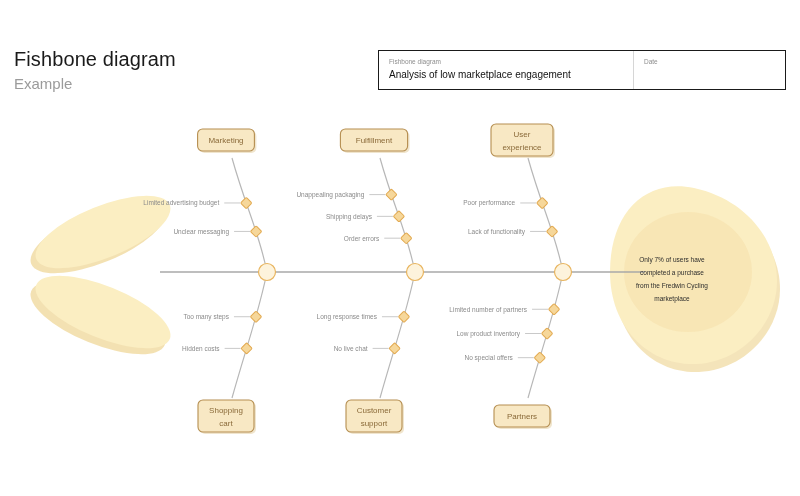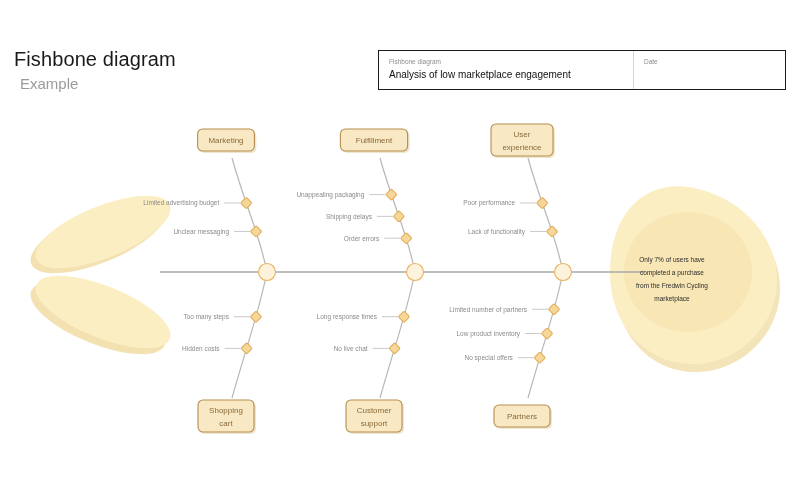--- a/index.html
+++ b/index.html
@@ -8,21 +8,21 @@
     background:#ffffff;
     font-family:"Liberation Sans", sans-serif;
     overflow:hidden;
     position:relative;
   }
   #page-title{
     position:absolute;left:14px;top:48px;
     font-size:20px;color:#1a1a1a;font-weight:400;letter-spacing:.1px;
   }
   #page-subtitle{
-    position:absolute;left:20px;top:75px;
+    position:absolute;left:14px;top:75px;
     font-size:15px;color:#9b9b9b;font-weight:400;
   }
   #infobox{
     position:absolute;left:378px;top:50px;width:406px;height:38px;
     border:1.5px solid #1a1a1a;background:#fff;
     display:flex;
   }
   #infobox .cell{padding:6px 0 0 10px;box-sizing:border-box;}
   #infobox .cell.left{width:255px;border-right:1px solid #d6d6d6;}
   #infobox .cell.right{flex:1;}

